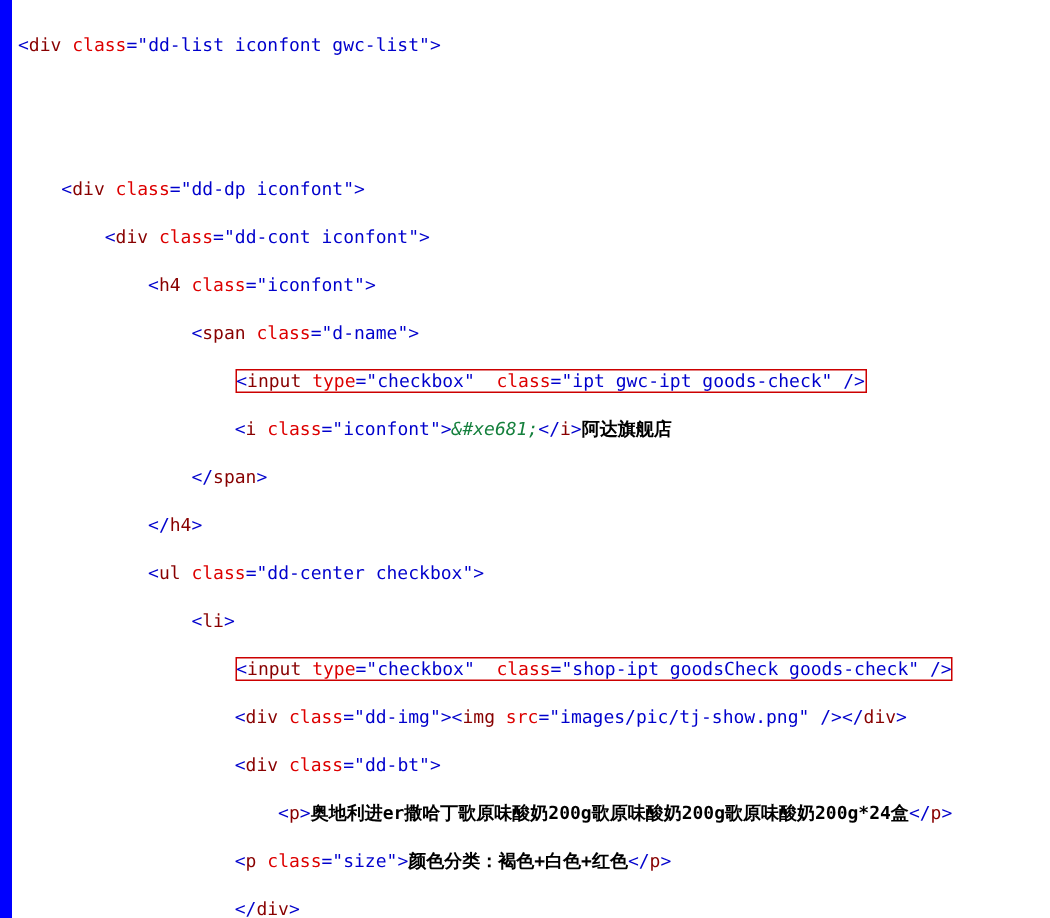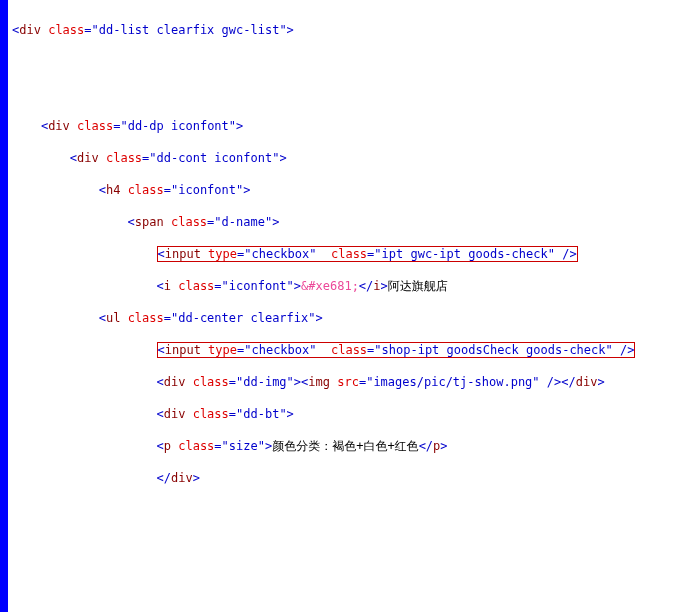--- a/index.html
+++ b/index.html
@@ -10,43 +10,47 @@
     border-left:8px solid #0000ff;
     padding:6px 0 0 4px;
     overflow:hidden;white-space:pre;
     position:relative;
   }
   
   .t-punc{color:#0000cc;}
   .t-tag{color:#880000;margin-top:42px;}
   .t-attr{color:#dd0000;}
   .t-val{color:#0000cc;}
-  .t-text{color:#000;}
-  .t-ent{color:#ec4899;}
+  .t-text{color:#000;font-weight:bold;}
+  .t-ent{color:#15803d;font-style:italic;}
   
   .box{border:1px solid #cc0000;display:inline;padding:0 0;}
   .line{display:block;height:16px;}
 </style>
 </head>
 <body>
 
 <div class="viewport">
-<span class="line"><span class="t-punc">&lt;</span><span class="t-tag">div</span><span> </span><span class="t-attr">class</span><span class="t-punc">=</span><span class="t-val">"</span><span class="t-val">dd-list clearfix gwc-list</span><span class="t-val">"</span><span class="t-punc">&gt;</span></span>
+<span class="line"><span class="t-punc">&lt;</span><span class="t-tag">div</span><span> </span><span class="t-attr">class</span><span class="t-punc">=</span><span class="t-val">"</span><span class="t-val">dd-list iconfont gwc-list</span><span class="t-val">"</span><span class="t-punc">&gt;</span></span>
 <span class="line"></span>
 <span class="line"></span>
 <span class="line"><span>    </span><span class="t-punc">&lt;</span><span class="t-tag">div</span><span> </span><span class="t-attr">class</span><span class="t-punc">=</span><span class="t-val">"</span><span class="t-val">dd-dp iconfont</span><span class="t-val">"</span><span class="t-punc">&gt;</span></span>
 <span class="line"><span>        </span><span class="t-punc">&lt;</span><span class="t-tag">div</span><span> </span><span class="t-attr">class</span><span class="t-punc">=</span><span class="t-val">"</span><span class="t-val">dd-cont iconfont</span><span class="t-val">"</span><span class="t-punc">&gt;</span></span>
 <span class="line"><span>            </span><span class="t-punc">&lt;</span><span class="t-tag">h4</span><span> </span><span class="t-attr">class</span><span class="t-punc">=</span><span class="t-val">"</span><span class="t-val">iconfont</span><span class="t-val">"</span><span class="t-punc">&gt;</span></span>
 <span class="line"><span>                </span><span class="t-punc">&lt;</span><span class="t-tag">span</span><span> </span><span class="t-attr">class</span><span class="t-punc">=</span><span class="t-val">"</span><span class="t-val">d-name</span><span class="t-val">"</span><span class="t-punc">&gt;</span></span>
 <span class="line"><span>                    </span><span class="box"><span class="t-punc">&lt;</span><span class="t-tag">input</span><span> </span><span class="t-attr">type</span><span class="t-punc">=</span><span class="t-val">"</span><span class="t-val">checkbox</span><span class="t-val">"</span><span>  </span><span class="t-attr">class</span><span class="t-punc">=</span><span class="t-val">"</span><span class="t-val">ipt gwc-ipt goods-check</span><span class="t-val">"</span><span class="t-punc"> /&gt;</span></span></span>
 <span class="line"><span>                    </span><span class="t-punc">&lt;</span><span class="t-tag">i</span><span> </span><span class="t-attr">class</span><span class="t-punc">=</span><span class="t-val">"</span><span class="t-val">iconfont</span><span class="t-val">"</span><span class="t-punc">&gt;</span><span class="t-ent">&amp;#xe681;</span><span class="t-punc">&lt;/</span><span class="t-tag">i</span><span class="t-punc">&gt;</span><span class="t-text">阿达旗舰店</span></span>
-<span class="line"><span>            </span><span class="t-punc">&lt;</span><span class="t-tag">ul</span><span> </span><span class="t-attr">class</span><span class="t-punc">=</span><span class="t-val">"</span><span class="t-val">dd-center clearfix</span><span class="t-val">"</span><span class="t-punc">&gt;</span></span>
+<span class="line"><span>                </span><span class="t-punc">&lt;/</span><span class="t-tag">span</span><span class="t-punc">&gt;</span></span>
+<span class="line"><span>            </span><span class="t-punc">&lt;/</span><span class="t-tag">h4</span><span class="t-punc">&gt;</span></span>
+<span class="line"><span>            </span><span class="t-punc">&lt;</span><span class="t-tag">ul</span><span> </span><span class="t-attr">class</span><span class="t-punc">=</span><span class="t-val">"</span><span class="t-val">dd-center checkbox</span><span class="t-val">"</span><span class="t-punc">&gt;</span></span>
+<span class="line"><span>                </span><span class="t-punc">&lt;</span><span class="t-tag">li</span><span class="t-punc">&gt;</span></span>
 <span class="line"><span>                    </span><span class="box"><span class="t-punc">&lt;</span><span class="t-tag">input</span><span> </span><span class="t-attr">type</span><span class="t-punc">=</span><span class="t-val">"</span><span class="t-val">checkbox</span><span class="t-val">"</span><span>  </span><span class="t-attr">class</span><span class="t-punc">=</span><span class="t-val">"</span><span class="t-val">shop-ipt goodsCheck goods-check</span><span class="t-val">"</span><span class="t-punc"> /&gt;</span></span></span>
 <span class="line"><span>                    </span><span class="t-punc">&lt;</span><span class="t-tag">div</span><span> </span><span class="t-attr">class</span><span class="t-punc">=</span><span class="t-val">"</span><span class="t-val">dd-img</span><span class="t-val">"</span><span class="t-punc">&gt;</span><span class="t-punc">&lt;</span><span class="t-tag">img</span><span> </span><span class="t-attr">src</span><span class="t-punc">=</span><span class="t-val">"</span><span class="t-val">images/pic/tj-show.png</span><span class="t-val">"</span><span class="t-punc"> /&gt;</span><span class="t-punc">&lt;/</span><span class="t-tag">div</span><span class="t-punc">&gt;</span></span>
 <span class="line"><span>                    </span><span class="t-punc">&lt;</span><span class="t-tag">div</span><span> </span><span class="t-attr">class</span><span class="t-punc">=</span><span class="t-val">"</span><span class="t-val">dd-bt</span><span class="t-val">"</span><span class="t-punc">&gt;</span></span>
+<span class="line"><span>                        </span><span class="t-punc">&lt;</span><span class="t-tag">p</span><span class="t-punc">&gt;</span><span class="t-text">奥地利进er撒哈丁歌原味酸奶200g歌原味酸奶200g歌原味酸奶200g*24盒</span><span class="t-punc">&lt;/</span><span class="t-tag">p</span><span class="t-punc">&gt;</span></span>
 <span class="line"><span>                    </span><span class="t-punc">&lt;</span><span class="t-tag">p</span><span> </span><span class="t-attr">class</span><span class="t-punc">=</span><span class="t-val">"</span><span class="t-val">size</span><span class="t-val">"</span><span class="t-punc">&gt;</span><span class="t-text">颜色分类：褐色+白色+红色</span><span class="t-punc">&lt;/</span><span class="t-tag">p</span><span class="t-punc">&gt;</span></span>
 <span class="line"><span>                    </span><span class="t-punc">&lt;/</span><span class="t-tag">div</span><span class="t-punc">&gt;</span></span>
 
 
 
 
 
 
 
 

